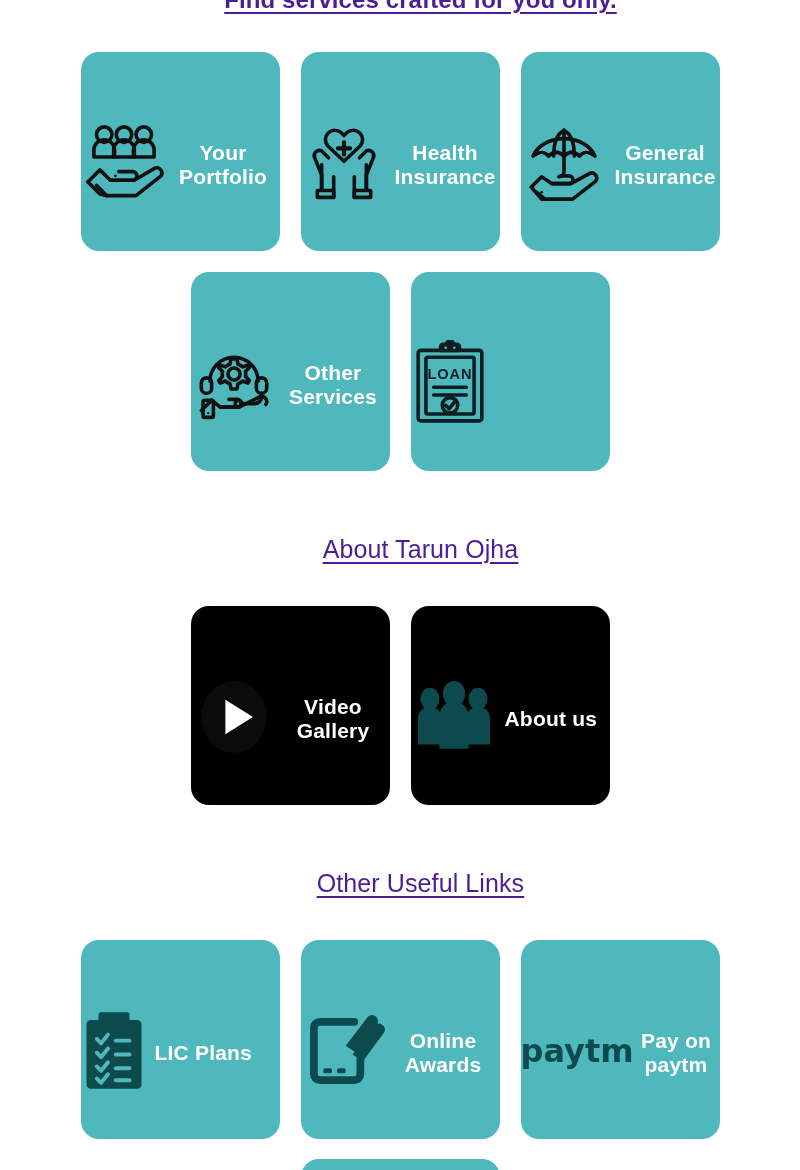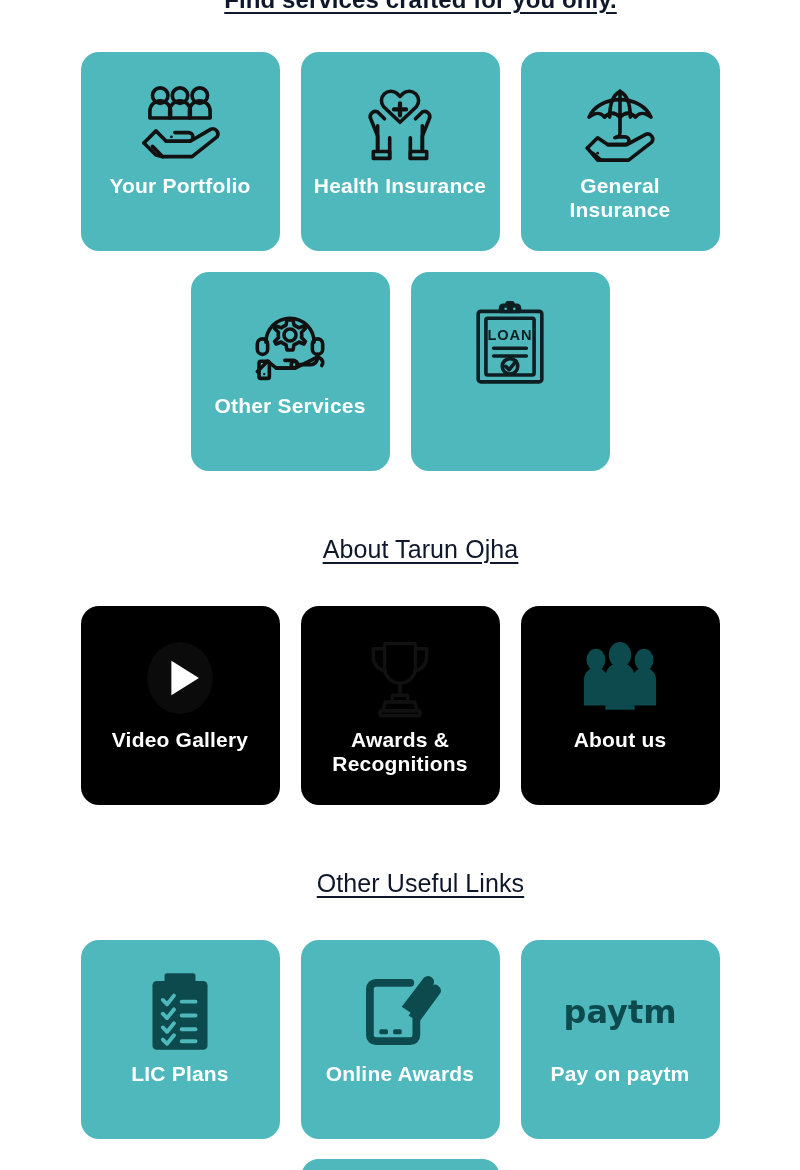--- a/index.html
+++ b/index.html
@@ -14,21 +14,21 @@
     position: relative;
     width: 800px;
     height: 1170px;
     overflow: hidden;
     background: #ffffff;
   }
 
   
   .section-heading {
     text-align: center;
-    color: #0f172a;
+    color: #4c1d95;
     font-family: "Liberation Sans", sans-serif;
     font-size: 25px;
     font-weight: 400;
     letter-spacing: 0.1px;
     text-decoration: underline;
     text-underline-offset: 4px;
     line-height: 1.2;
     padding-left: 41px;
   }
   .heading-clipped {
@@ -46,21 +46,21 @@
     display: flex;
     justify-content: center;
     gap: 21px;
   }
 
   .card {
     width: 199px;
     height: 199px;
     border-radius: 18px;
     display: flex;
-    flex-direction: column;
+    flex-direction: row;
     align-items: center;
     justify-content: flex-start;
     padding-top: 26px;
     cursor: pointer;
     user-select: none;
   }
   .card.teal  { background: #4eb8bc; }
   .card.red   { background: #000000; }
 
   .card-icon {
@@ -207,34 +207,20 @@
     <div class="card red">
       <div class="card-icon">
         <svg width="86" height="86" viewBox="0 0 100 100">
           <ellipse cx="50" cy="50" rx="38" ry="42" fill="#0b0b0b"></ellipse>
           <path d="M40 30 L72 50 L40 70 Z" fill="#ffffff"></path>
         </svg>
       </div>
       <div class="card-label">Video Gallery</div>
     </div>
 
-    <div class="card red">
-      <div class="card-icon">
-        <svg width="80" height="86" viewBox="0 0 90 100" fill="none" stroke="#111111" stroke-width="4" stroke-linecap="round" stroke-linejoin="round">
-          <path d="M27 10 h36 v28 a18 18 0 0 1-36 0 z"></path>
-          <path d="M27 16 H14 v10 a16 16 0 0 0 14 15.8"></path>
-          <path d="M63 16 h13 v10 a16 16 0 0 1-14 15.8"></path>
-          <path d="M45 56 v14"></path>
-          <path d="M36 70 h18 v8 H36 z"></path>
-          <path d="M28 78 h34 l3 10 H25 z"></path>
-          <path d="M22 88 h46 v6 H22 z"></path>
-        </svg>
-      </div>
-      <div class="card-label">Awards &amp; Recognitions</div>
-    </div>
 
     <div class="card red">
       <div class="card-icon">
         <svg width="86" height="80" viewBox="0 0 100 92" fill="#0d4a4d">
           <ellipse cx="22" cy="25" rx="11" ry="13"></ellipse>
           <path d="M8 48 a14 14 0 0 1 28 0 v30 H8 z"></path>
           <ellipse cx="78" cy="25" rx="11" ry="13"></ellipse>
           <path d="M64 48 a14 14 0 0 1 28 0 v30 H64 z"></path>
           <ellipse cx="50" cy="19" rx="13" ry="15"></ellipse>
           <path d="M33 45 a17 17 0 0 1 34 0 v38 H33 z"></path>

